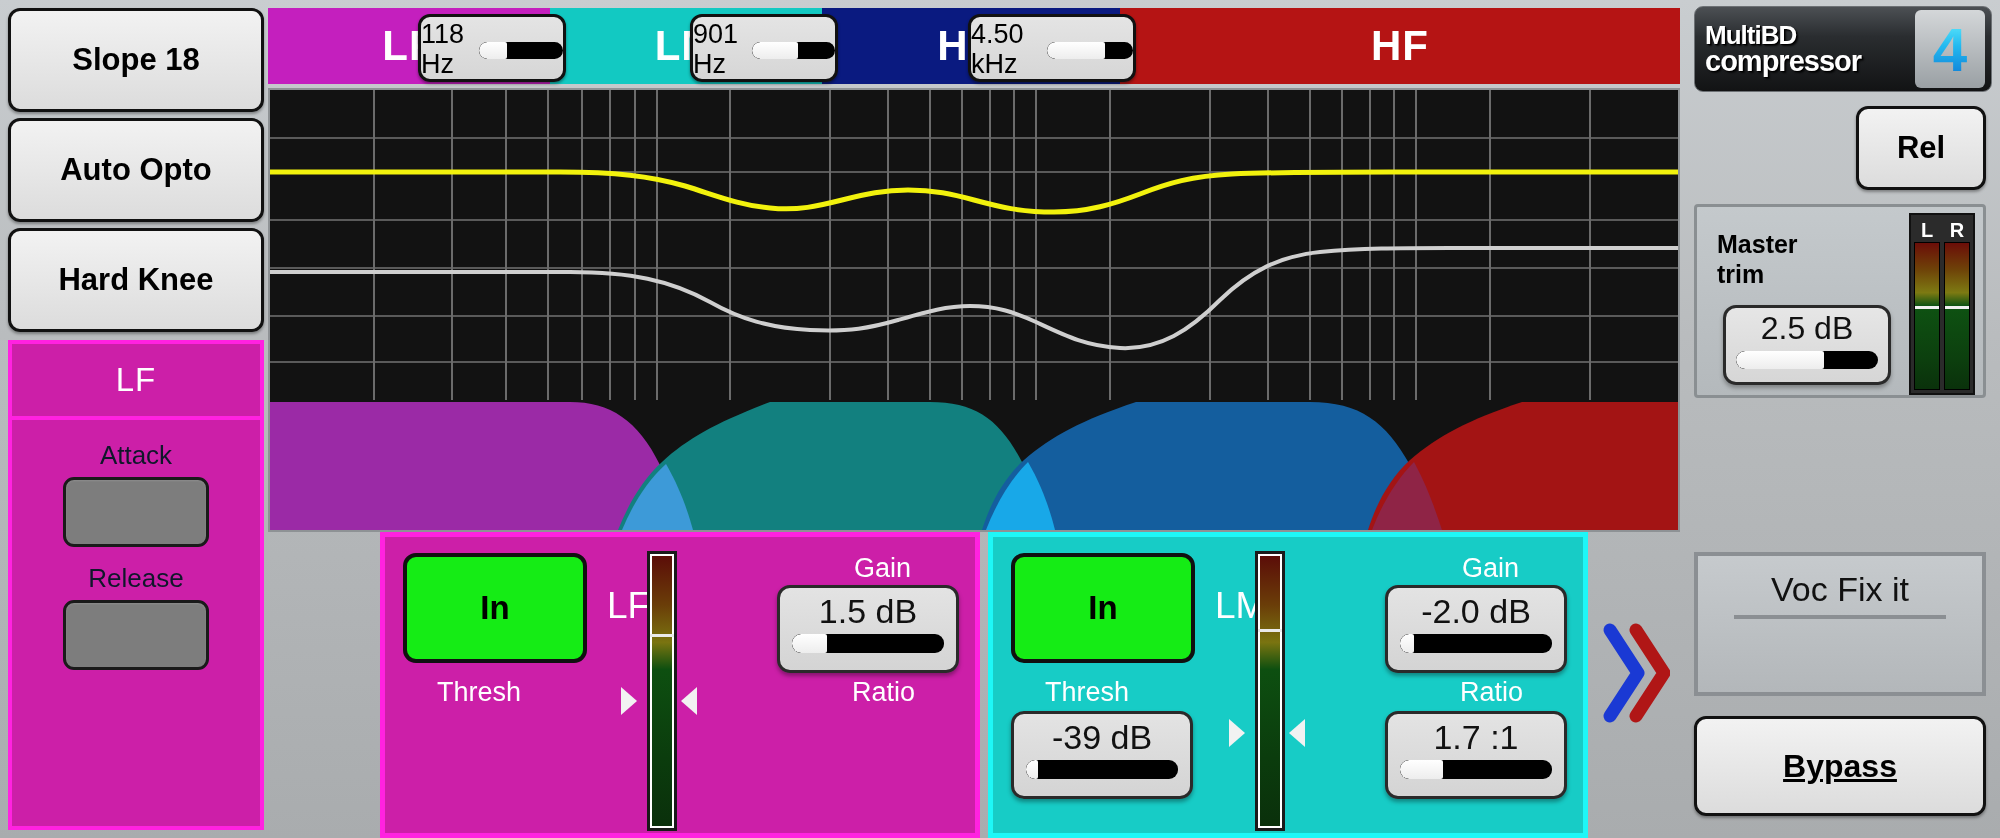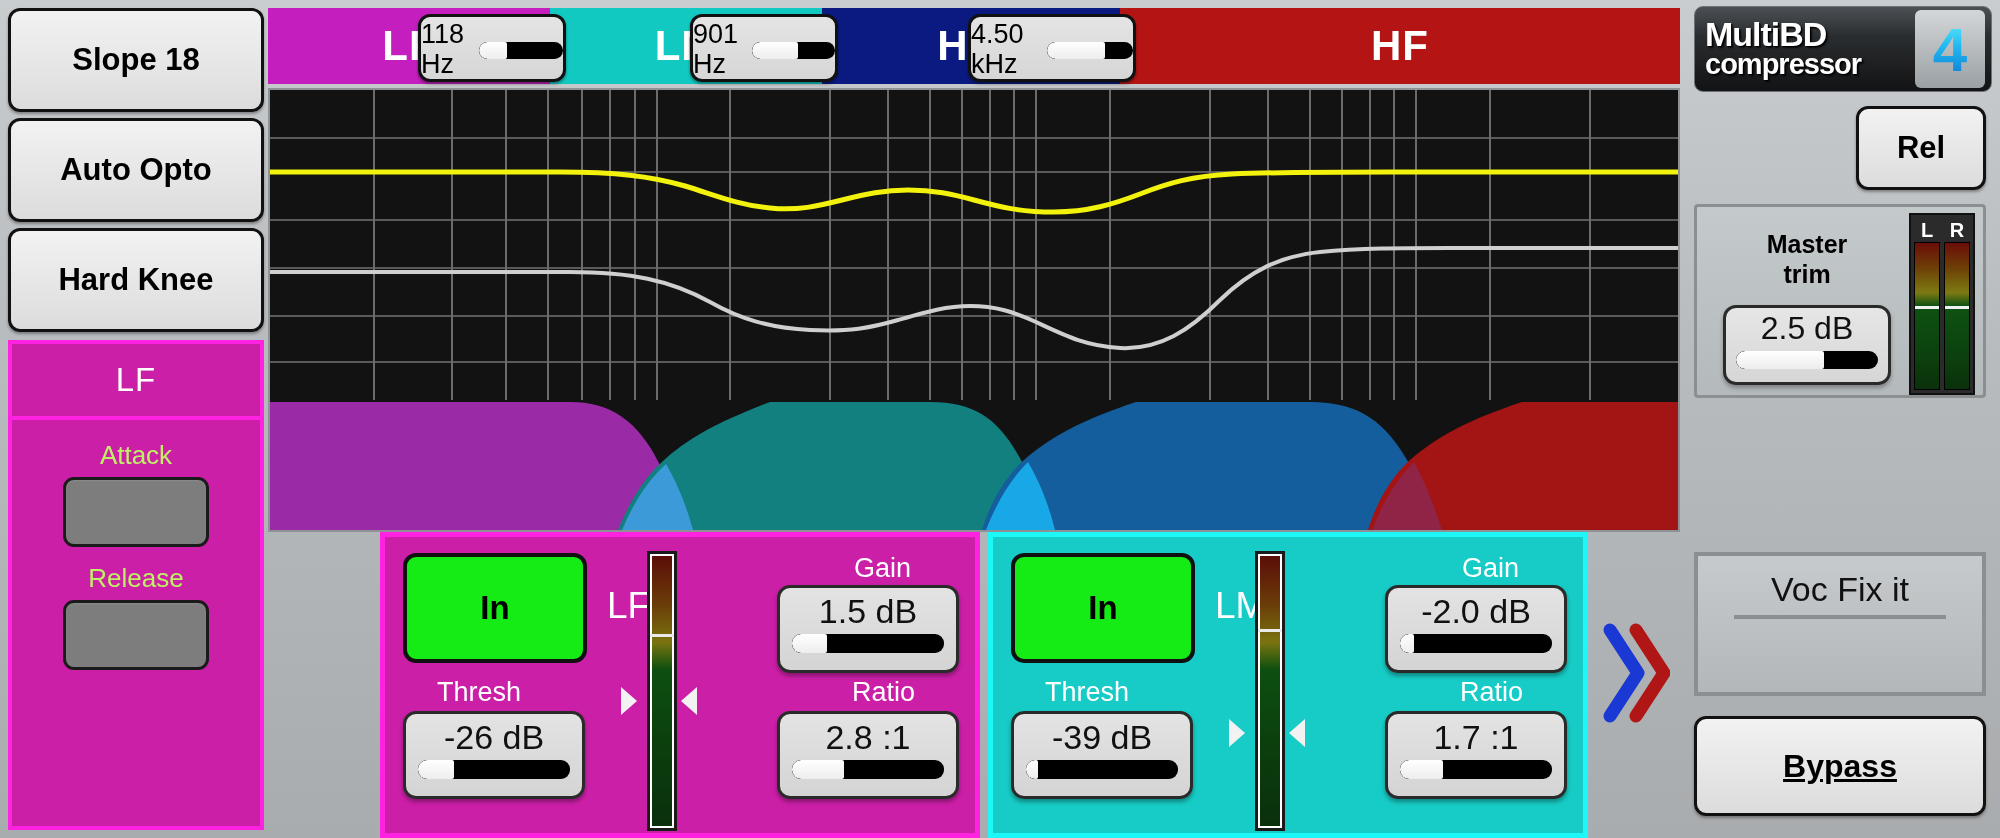--- a/index.html
+++ b/index.html
@@ -42,21 +42,21 @@
     background: #cc1fa8; border: 4px solid #ff22e0;
     display: flex; flex-direction: column;
   }
   #band-sel-name {
     height: 76px; background: #cc1fa8;
     border-bottom: 4px solid #ff22e0;
     display: flex; align-items: center; justify-content: center;
     color: #fff; font-size: 33px; letter-spacing: 1px;
   }
   #band-sel-body { flex: 1; display: flex; flex-direction: column; align-items: center; padding-top: 20px; }
-  .env-label { color: #bef264; font-size: 26px; margin-bottom: 6px; }
+  .env-label { color: #0f172a; font-size: 26px; margin-bottom: 6px; }
   .env-slot {
     width: 146px; height: 70px;
     background: #7d7d7d; border: 3px solid #1a1a1a; border-radius: 11px;
     box-shadow: inset 0 1px 2px rgba(255,255,255,.12);
   }
   .env-gap { height: 16px; }
 
   
   #band-header {
     position: absolute; left: 268px; top: 8px; width: 1412px; height: 76px;
@@ -154,21 +154,21 @@
 
   
   #logo {
     position: absolute; left: 1694px; top: 6px; width: 298px; height: 86px;
     background: linear-gradient(to bottom, #4c5054 0%, #2a2d30 35%, #121314 100%);
     border-radius: 9px; border: 1px solid #6d7175;
     display: flex; align-items: center; padding: 4px 6px;
     overflow: hidden;
   }
   #logo-text { flex: 1; display: flex; flex-direction: column; line-height: .94; padding-left: 4px; }
-  #logo-l1 { font-size: 34px; font-weight: bold; color: #fff; letter-spacing: -1px;
+  #logo-l1 { font-size: 26px; font-weight: bold; color: #fff; letter-spacing: -1px;
              text-shadow: 1px 1px 0 #000, 2px 2px 2px rgba(0,0,0,.8); }
   #logo-l2 { font-size: 29px; font-weight: bold; color: #fff; letter-spacing: -1px;
              text-shadow: 1px 1px 0 #000, 2px 2px 2px rgba(0,0,0,.8); }
   #logo-num {
     width: 70px; height: 78px; border-radius: 6px;
     background: linear-gradient(to bottom, #d4d7d9, #9aa0a4);
     display: flex; align-items: center; justify-content: center;
     font-size: 62px; font-weight: bold;
     background-clip: padding-box;
   }
@@ -181,21 +181,21 @@
   #btn-link { position: absolute; left: 1694px; top: 106px; width: 130px; height: 84px; font-size: 31px; }
   #btn-rel  { position: absolute; left: 1856px; top: 106px; width: 130px; height: 84px; font-size: 31px; }
 
   #master-box {
     position: absolute; left: 1694px; top: 204px; width: 292px; height: 194px;
     background: linear-gradient(to bottom,#c4c9cc,#b4b9bc);
     border: 3px solid #8a8f92; border-radius: 4px;
   }
   #master-title {
     position: absolute; left: 20px; top: 22px; width: 180px;
-    text-align: center; font-size: 25px; font-weight: bold; color: #000; line-height: 30px;
+    text-align: left; font-size: 25px; font-weight: bold; color: #000; line-height: 30px;
   }
   #master-ctrl {
     position: absolute; left: 26px; top: 98px; width: 168px; height: 80px;
     background: linear-gradient(to bottom,#e6e6e6,#d6d6d6);
     border: 3px solid #2a2a2a; border-radius: 13px;
     display: flex; flex-direction: column; align-items: center;
     box-shadow: 0 3px 4px rgba(0,0,0,.3);
     cursor: pointer;
   }
   #master-ctrl .val { font-size: 32px; color: #111; line-height: 41px; }
@@ -349,42 +349,30 @@
     </svg>
   </div>
 
   <div class="band-panel" id="panel-lf">
     <div class="in-btn">
       <span>In</span>
     </div>
     <div class="panel-band-name">LF</div>
     <div class="thresh-label">Thresh</div>
 
-    <div class="ctrl ctrl-thresh">
-      <div class="val">-26 dB</div>
-      <div class="slider-track">
-        <div class="slider-fill" style="width: 24%;"></div>
-      </div>
-    </div>
 
     <div class="gain-label">Gain</div>
     <div class="ctrl ctrl-gain">
       <div class="val">1.5 dB</div>
       <div class="slider-track">
         <div class="slider-fill" style="width: 23%;"></div>
       </div>
     </div>
 
     <div class="ratio-label">Ratio</div>
-    <div class="ctrl ctrl-ratio">
-      <div class="val">2.8 :1</div>
-      <div class="slider-track">
-        <div class="slider-fill" style="width: 34%;"></div>
-      </div>
-    </div>
 
     <div class="gr-meter">
       <div class="gr-fill">
         <div class="gr-marker" style="top: 29%;"></div>
       </div>
     </div>
     <div class="tri tri-l" style="left:236px;top:150px"></div>
     <div class="tri tri-r" style="left:296px;top:150px"></div>
   </div>
 

